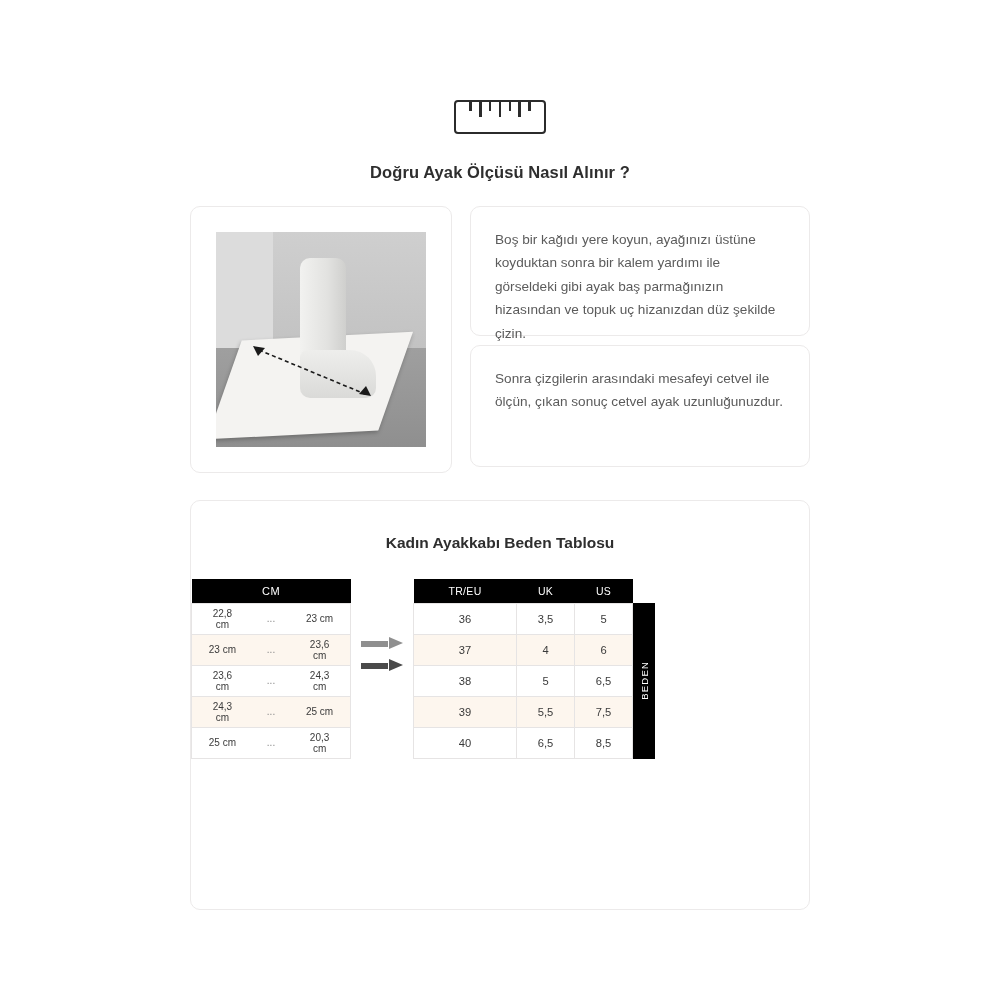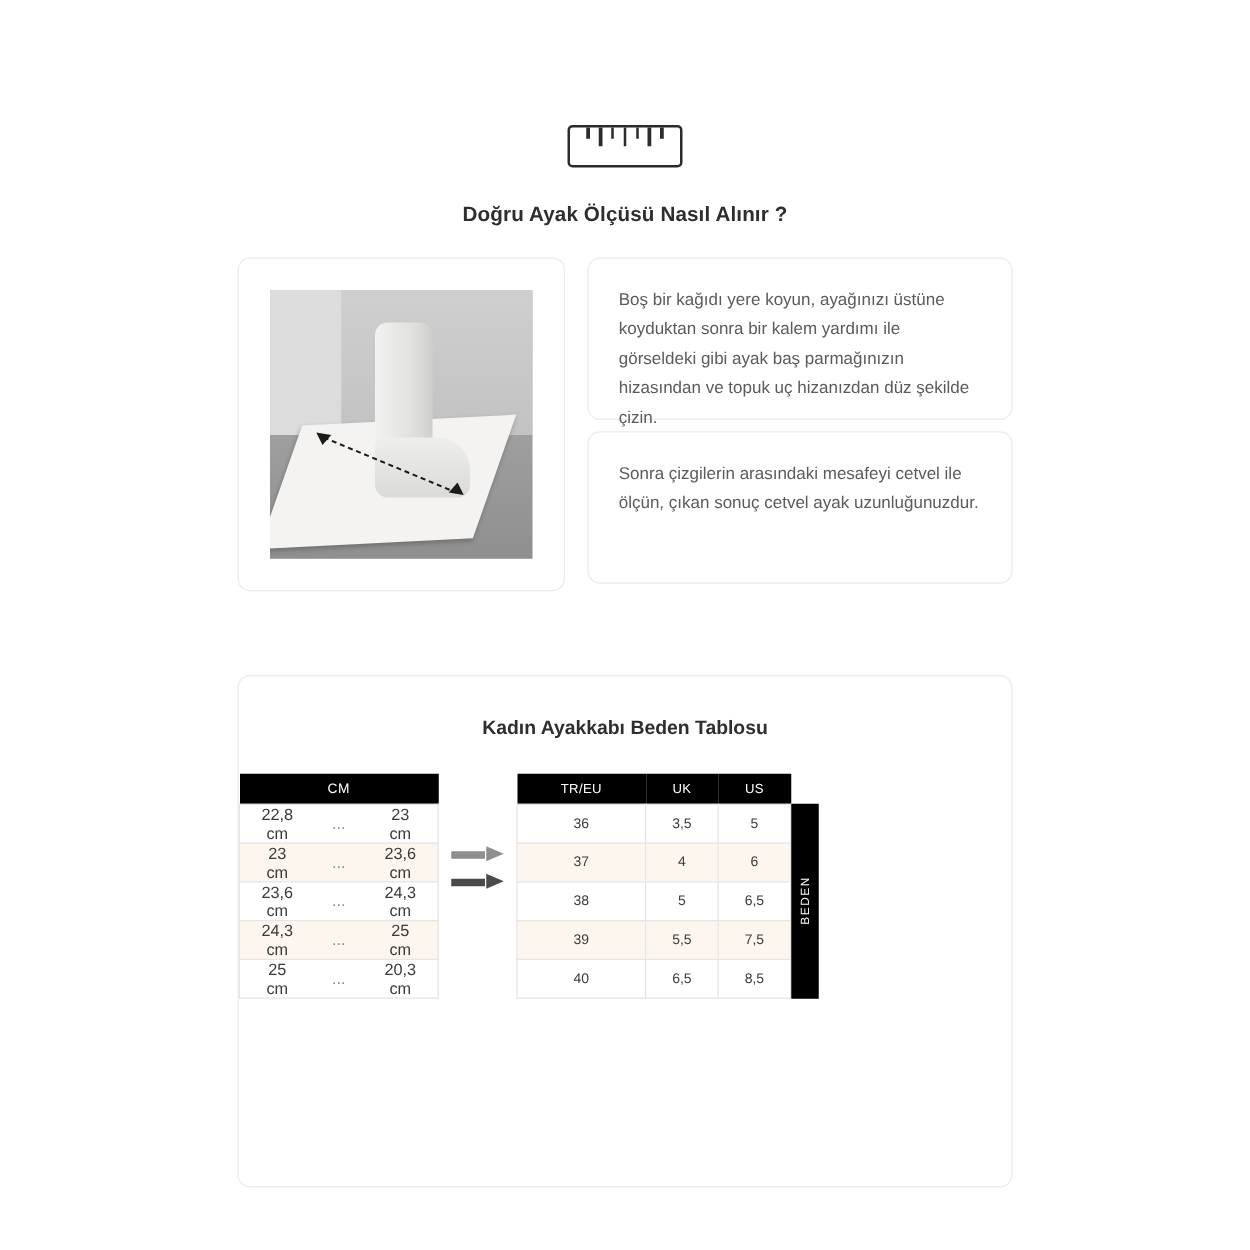--- a/index.html
+++ b/index.html
@@ -173,21 +173,20 @@
   
   .table-section {
     position: absolute;
     top: 500px;
     left: 190px;
     width: 620px;
     height: 410px;
     background: #fff;
     border: 1px solid #eceaea;
     border-radius: 10px;
-    margin-top: 40px;
   }
   .table-title {
     text-align: center;
     font-size: 15.5px;
     font-weight: bold;
     color: #2e2e2e;
     margin-top: 33px;
   }
 
   .tables-wrap {
@@ -207,21 +206,21 @@
     background: #000000;
     color: #ffffff;
     font-size: 11px;
     font-weight: normal;
     letter-spacing: .4px;
     height: 24px;
     padding: 0;
   }
   .cm-table td {
     border: 1px solid #e6e4e4;
-    font-size: 13px;
+    font-size: 10px;
     color: #3a3a3a;
     height: 31px;
     text-align: center;
     padding: 0 14px;
   }
   .cm-table td.dots { width: 24px; color: #8a8a8a; border-left: none; border-right: none; }
   .cm-table td.l { border-right: none; width: 67px; }
   .cm-table td.r { border-left: none; width: 67px; }
   .row-alt td { background: #fdf6ee; }
 

